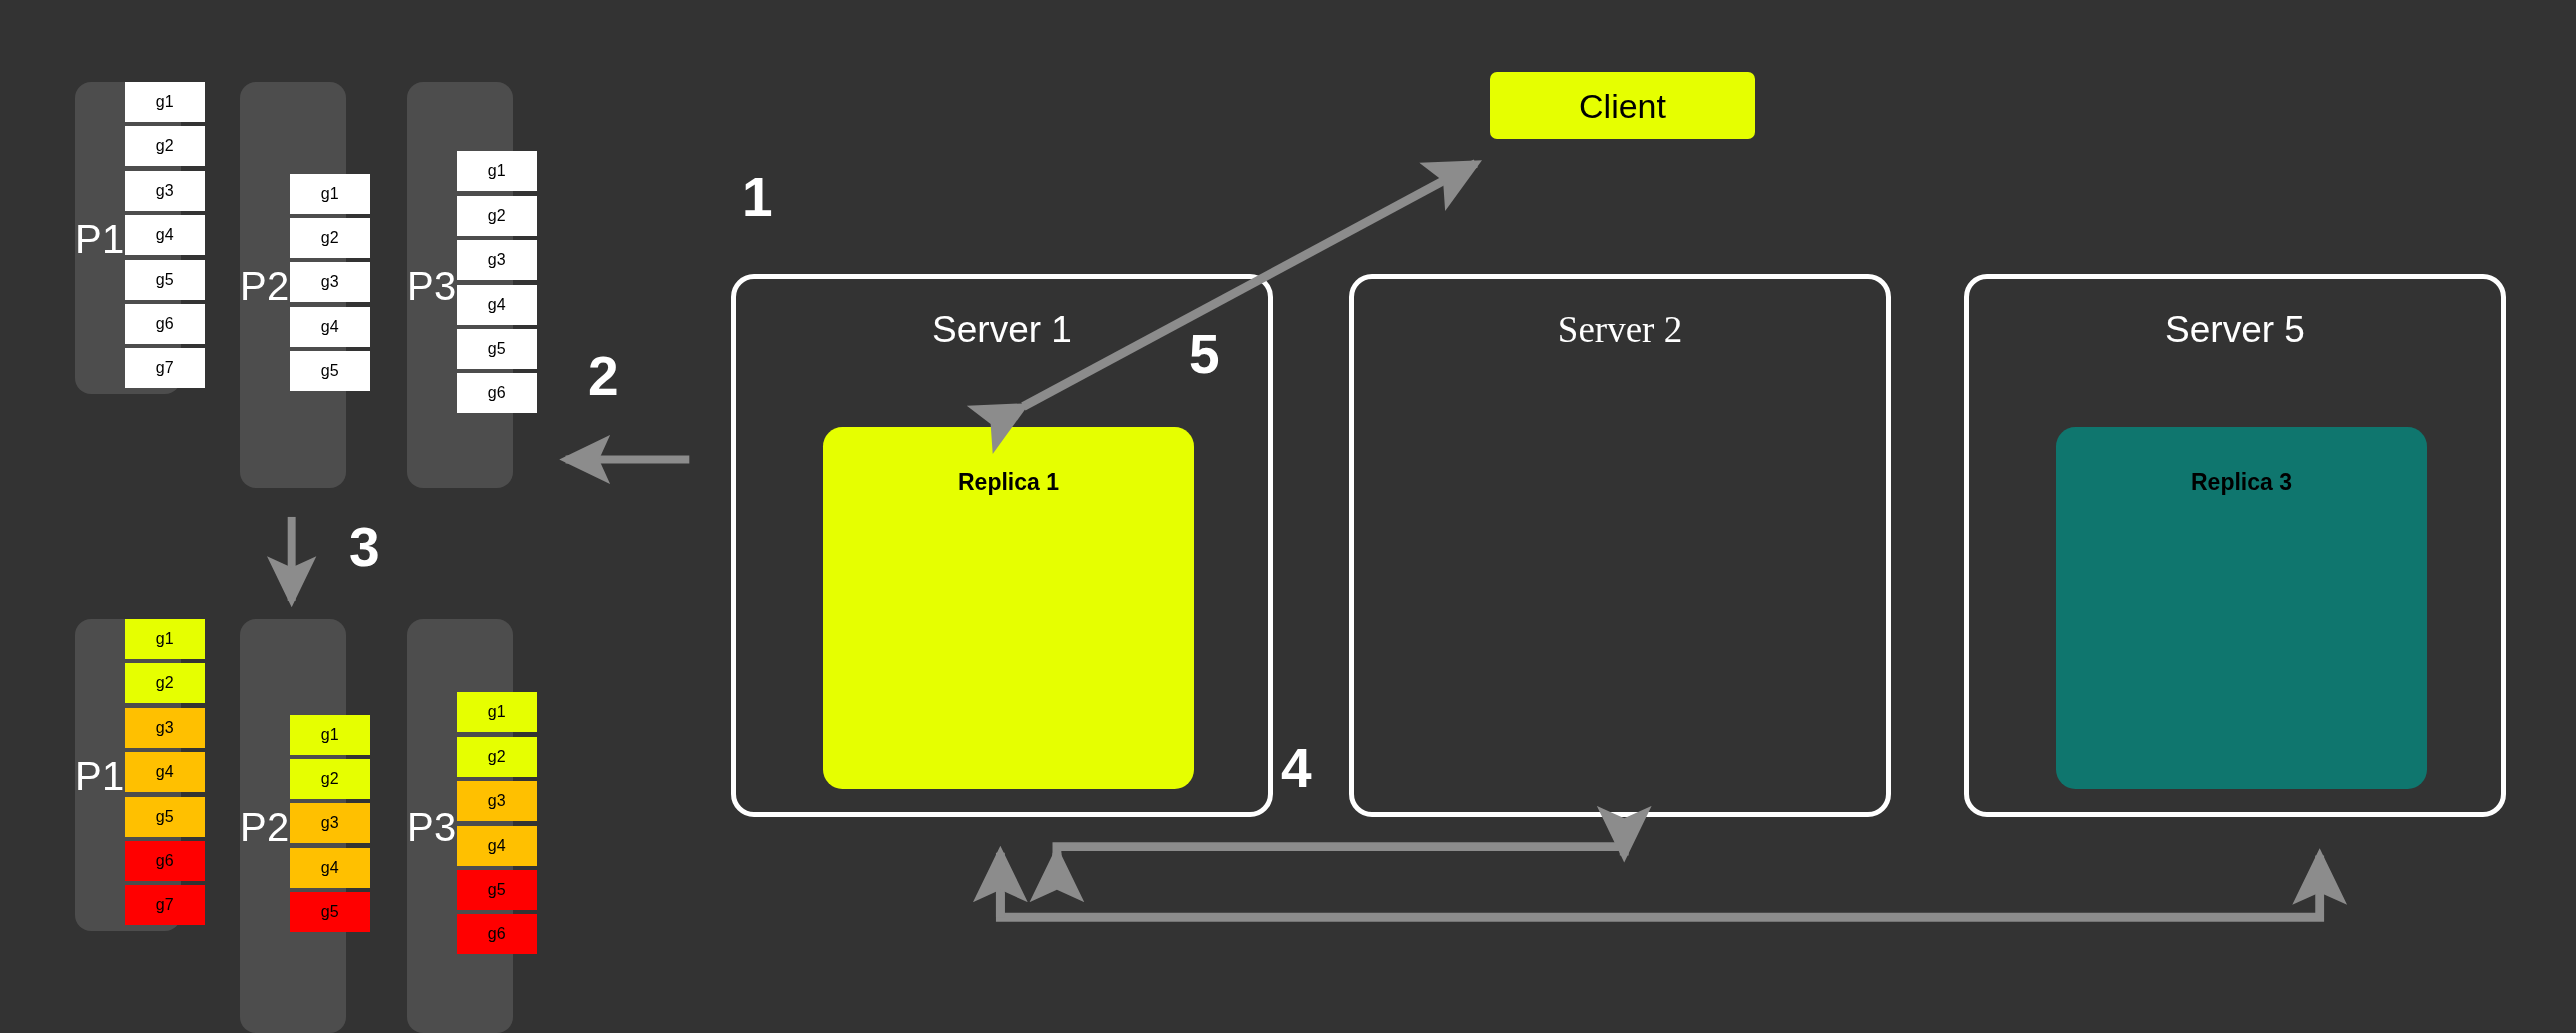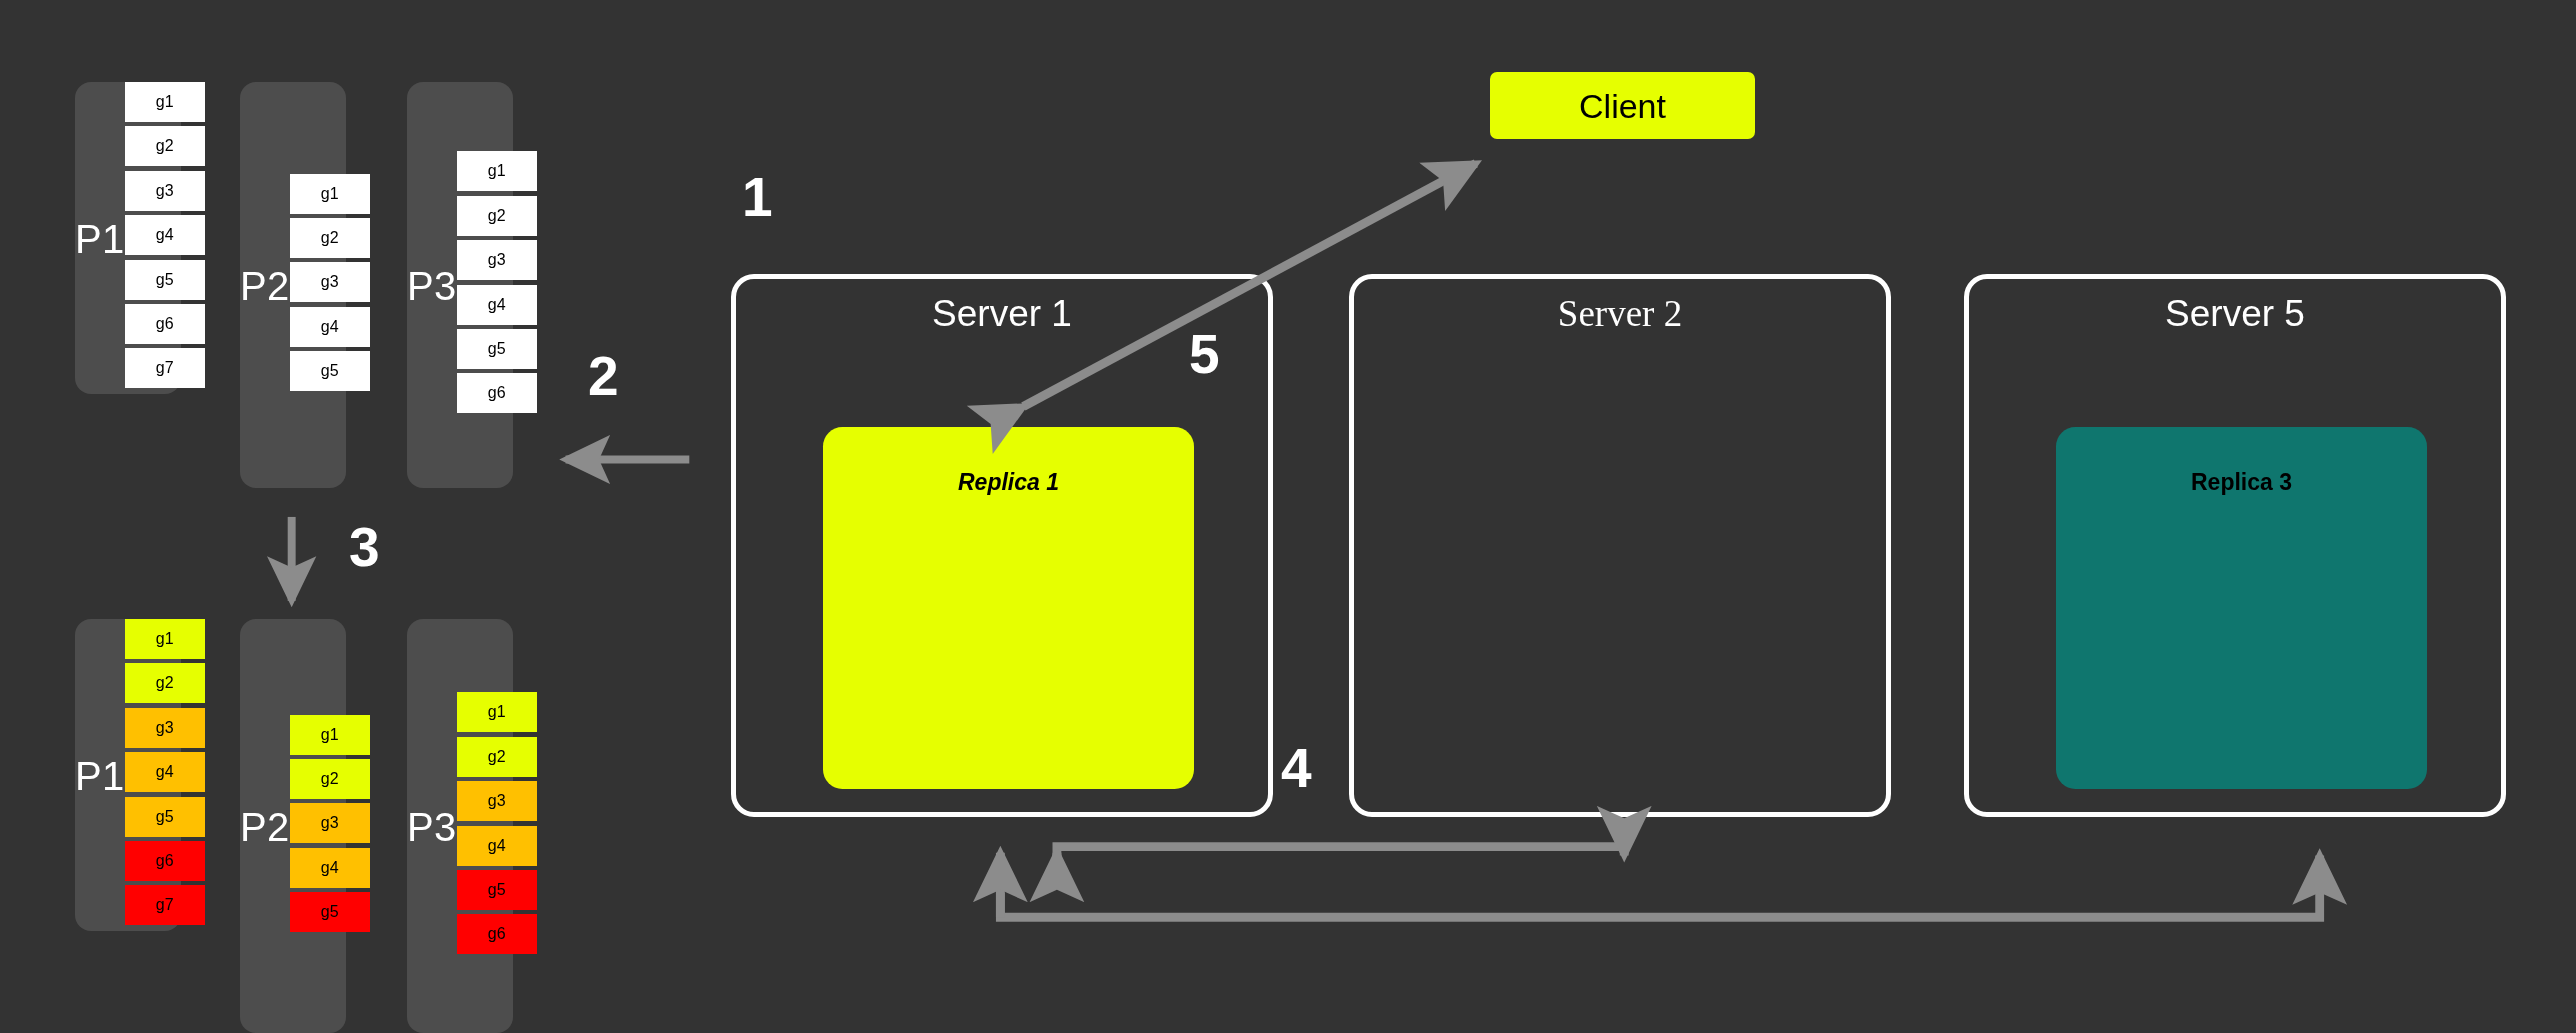--- a/index.html
+++ b/index.html
@@ -61,21 +61,21 @@
   
   .server {
     position: absolute;
     border: 5.3px solid #ffffff;
     border-radius: 23px;
     box-sizing: border-box;
     background: transparent;
   }
   .server-title {
     position: absolute;
-    top: 16px;
+    top: 32px;
     left: 0;
     right: 0;
     text-align: center;
     color: #ffffff;
     font-size: 37px;
     font-weight: 400;
     line-height: 1;
   }
   .replica {
     position: absolute;
@@ -209,21 +209,21 @@
       <div class="cell" style="background:#ff0000">g6</div>
     </div>
   </div>
 
   <div id="client-box" style="left:1490px; top:72px; width:265px; height:67px; background:#e6ff00;">
     <span id="client-label">Client</span>
   </div>
 
   <div class="server" id="server-1" style="left:731px; top:274px; width:542px; height:543px;">
     <div class="server-title">Server 1</div>
-    <div class="replica" style="left:87px; top:148px; width:371px; height:362px; background:#e6ff00;font-style:italic;">
+    <div class="replica" style="left:87px; top:148px; width:371px; height:362px; background:#e6ff00;">
       <span class="replica-label">Replica 1</span>
     </div>
   </div>
 
   <div class="server" id="server-2" style="left:1349px; top:274px; width:542px; height:543px;font-family:Liberation Serif, serif;">
     <div class="server-title">Server 2</div>
   </div>
 
   <div class="server" id="server-3" style="left:1964px; top:274px; width:542px; height:543px;">
     <div class="server-title">Server 5</div>

